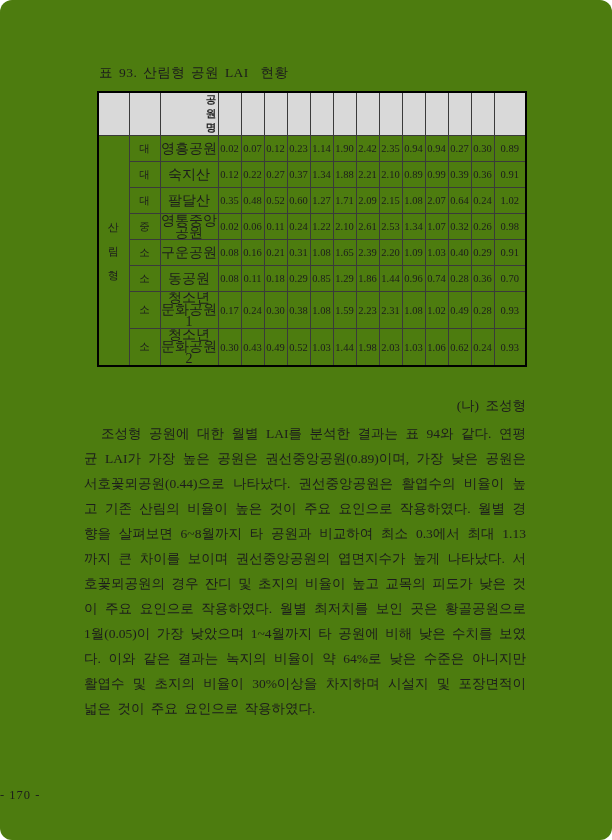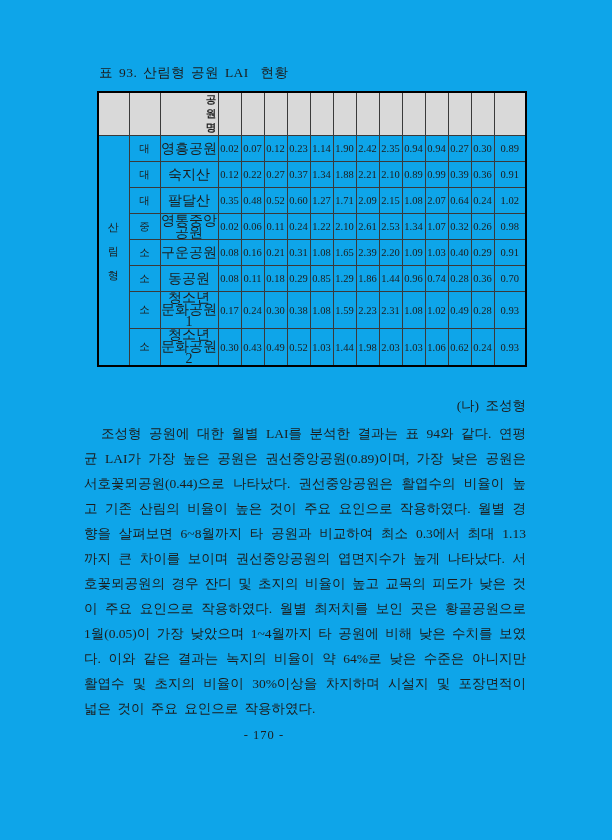--- a/index.html
+++ b/index.html
@@ -1,19 +1,19 @@
 <!DOCTYPE html>
 <html><head>
 <meta charset="utf-8">
 <style>
   * { margin:0; padding:0; box-sizing:border-box; }
   html,body { width:612px; height:840px; background:#ffffff; overflow:hidden; }
   body { font-family:"Liberation Serif","DejaVu Serif",serif; color:#1c1c1c; }
 
-  .page { position:relative; width:612px; height:840px; background:#0ea5e9; }
+  .page { position:relative; width:612px; height:840px; background:#4d7c0f;border-radius:12px; }
 
   .content { position:absolute; left:84px; top:64px; width:442px; }
 
   .table-title {
     margin-left:15px;
     font-size:13.5px;
     white-space:pre;
     word-spacing:2px;
     letter-spacing:0.5px;
     margin-bottom:9px;
@@ -66,23 +66,23 @@
     margin-top:6px;
     font-size:13.5px;
     line-height:25px;
     text-align:justify;
     text-indent:17px;
     word-spacing:3px;
   }
 
   .page-number {
     position:absolute;
-    left:0; top:728px;
+    left:0; top:788px;
     width:528px;
-    text-align:center;
+    text-align:left;
     font-size:12.5px;
     letter-spacing:1px;
   }
 </style>
 </head>
 <body>
 
 <div class="page">
   <div class="content">
 

